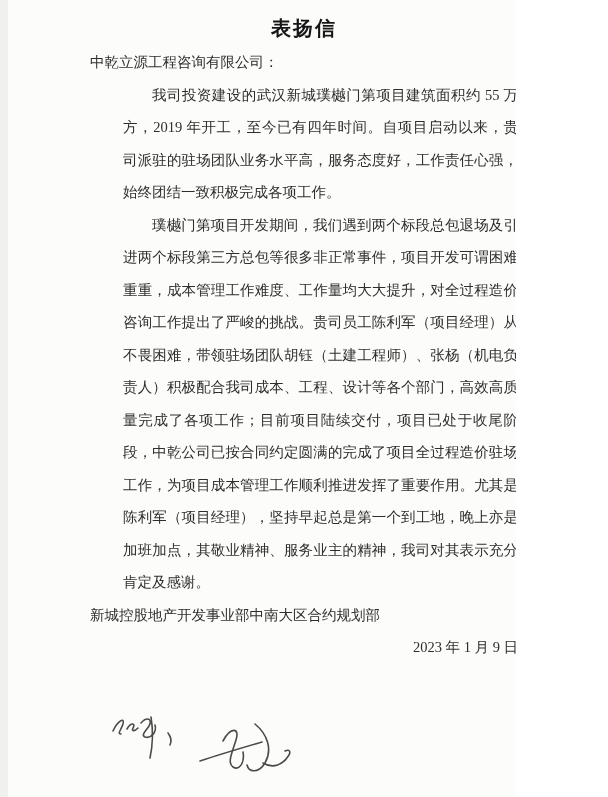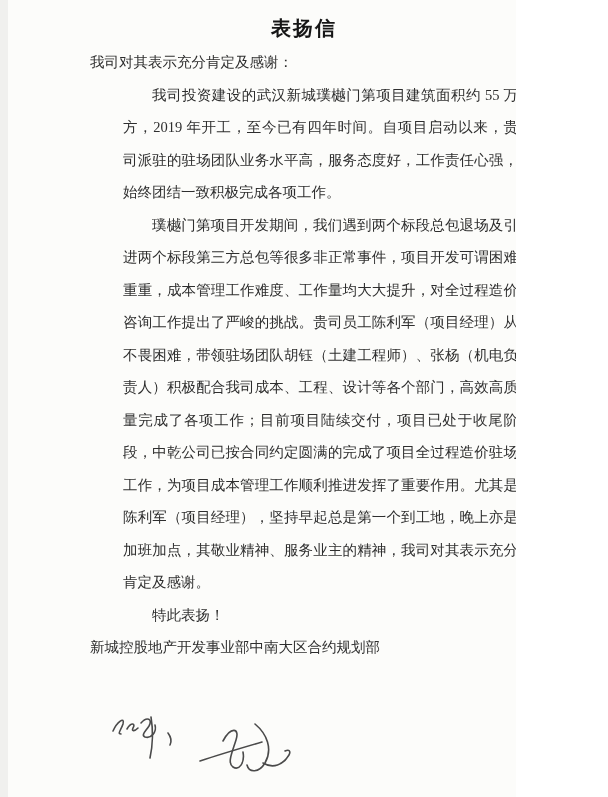--- a/index.html
+++ b/index.html
@@ -72,25 +72,25 @@
 </head>
 <body>
 
 <div class="page">
   <div class="scan-edge"></div>
 
   <div class="content">
     <div class="doc-title">表扬信</div>
 
     <div class="doc-body">
-      <p class="salutation">我司对其表示充分肯定及感谢：</p>
+      <p class="salutation">中乾立源工程咨询有限公司：</p>
       <p class="para">我司投资建设的武汉新城璞樾门第项目建筑面积约 55 万方，2019 年开工，至今已有四年时间。自项目启动以来，贵司派驻的驻场团队业务水平高，服务态度好，工作责任心强，始终团结一致积极完成各项工作。</p>
       <p class="para">璞樾门第项目开发期间，我们遇到两个标段总包退场及引进两个标段第三方总包等很多非正常事件，项目开发可谓困难重重，成本管理工作难度、工作量均大大提升，对全过程造价咨询工作提出了严峻的挑战。贵司员工陈利军（项目经理）从不畏困难，带领驻场团队胡钰（土建工程师）、张杨（机电负责人）积极配合我司成本、工程、设计等各个部门，高效高质量完成了各项工作；目前项目陆续交付，项目已处于收尾阶段，中乾公司已按合同约定圆满的完成了项目全过程造价驻场工作，为项目成本管理工作顺利推进发挥了重要作用。尤其是陈利军（项目经理），坚持早起总是第一个到工地，晚上亦是加班加点，其敬业精神、服务业主的精神，我司对其表示充分肯定及感谢。</p>
-      <p class="para">特此表扬！</p>
       <p class="sign-org">新城控股地产开发事业部中南大区合约规划部</p>
+      <p class="sign-date">2023 年 1 月 9 日</p>
     </div>
   </div>
 
   <div class="signatures">
     <div class="sig" style="left:106px; top:704px; width:84px; height:62px;">
       <svg width="84" height="62" viewBox="0 0 84 62" aria-hidden="true">
         <path d="M7,27 C11,18 19,12 17,20 C15,26 11,30 15,30"></path>
         <path d="M21,25 C25,18 30,19 27,24 C25,28 29,27 32,24"></path>
         <path d="M35,19 C41,12 47,15 43,22 C39,28 35,31 39,33 C45,35 51,28 49,21"></path>
         <path d="M45,13 C47,25 47,40 44,54"></path>

